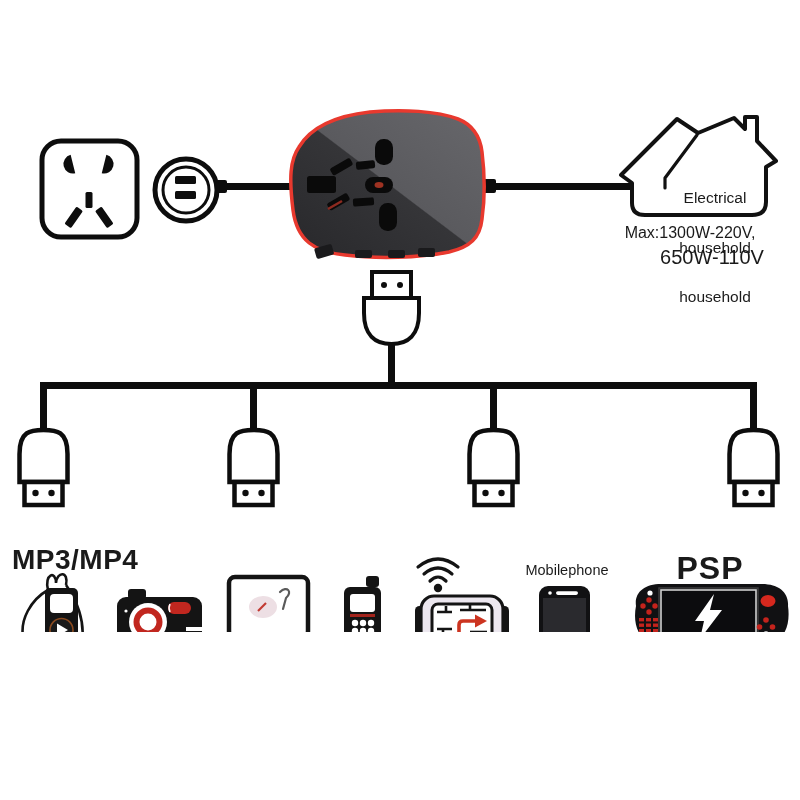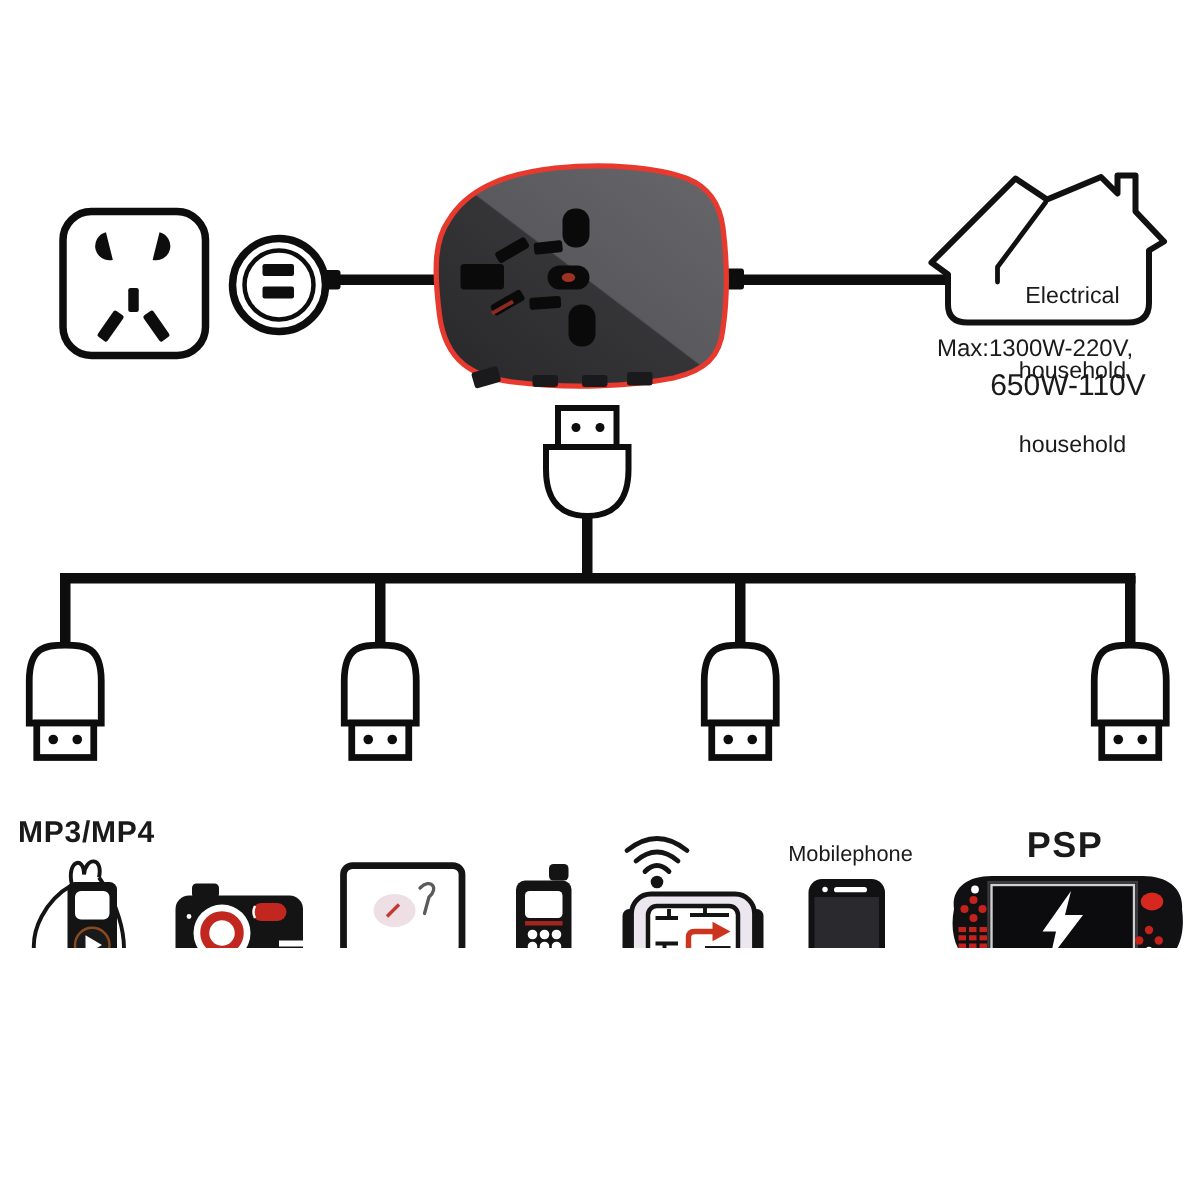--- a/index.html
+++ b/index.html
@@ -3,23 +3,23 @@
 <meta charset="utf-8">
 <style>
   html,body{margin:0;padding:0;background:#ffffff;}
   .canvas{position:relative;width:800px;height:632px;background:#ffffff;overflow:hidden;
           font-family:"Liberation Sans","DejaVu Sans",sans-serif;color:#1a1a1a;}
   .art{position:absolute;left:0;top:0;}
   .label{position:absolute;white-space:pre;color:#1a1a1a;}
   .house-text{left:640px;top:157px;width:150px;text-align:center;font-size:15.5px;line-height:16.5px;}
   .max1{left:600px;top:224px;width:180px;text-align:center;font-size:16px;}
   .max2{left:622px;top:246px;width:180px;text-align:center;font-size:20px;}
-  .mp3-label{left:12px;top:544px;font-size:20px;font-weight:bold;letter-spacing:.5px;}
+  .mp3-label{left:12px;top:544px;font-size:28px;font-weight:bold;letter-spacing:.5px;}
   .mobile-label{left:512px;top:562px;width:110px;text-align:center;font-size:14.5px;font-weight:normal;}
-  .psp-label{left:660px;top:550px;width:100px;text-align:center;font-size:24px;font-weight:bold;letter-spacing:1px;}
+  .psp-label{left:660px;top:550px;width:100px;text-align:center;font-size:32px;font-weight:bold;letter-spacing:1px;}
 </style>
 </head>
 <body>
 
 <div class="canvas">
 
   <svg class="art" width="800" height="800" viewBox="0 0 800 800">
     <defs>
       <linearGradient id="adgrad" x1="0%" y1="100%" x2="100%" y2="0%">
         <stop offset="0%" stop-color="#28282b"></stop>

